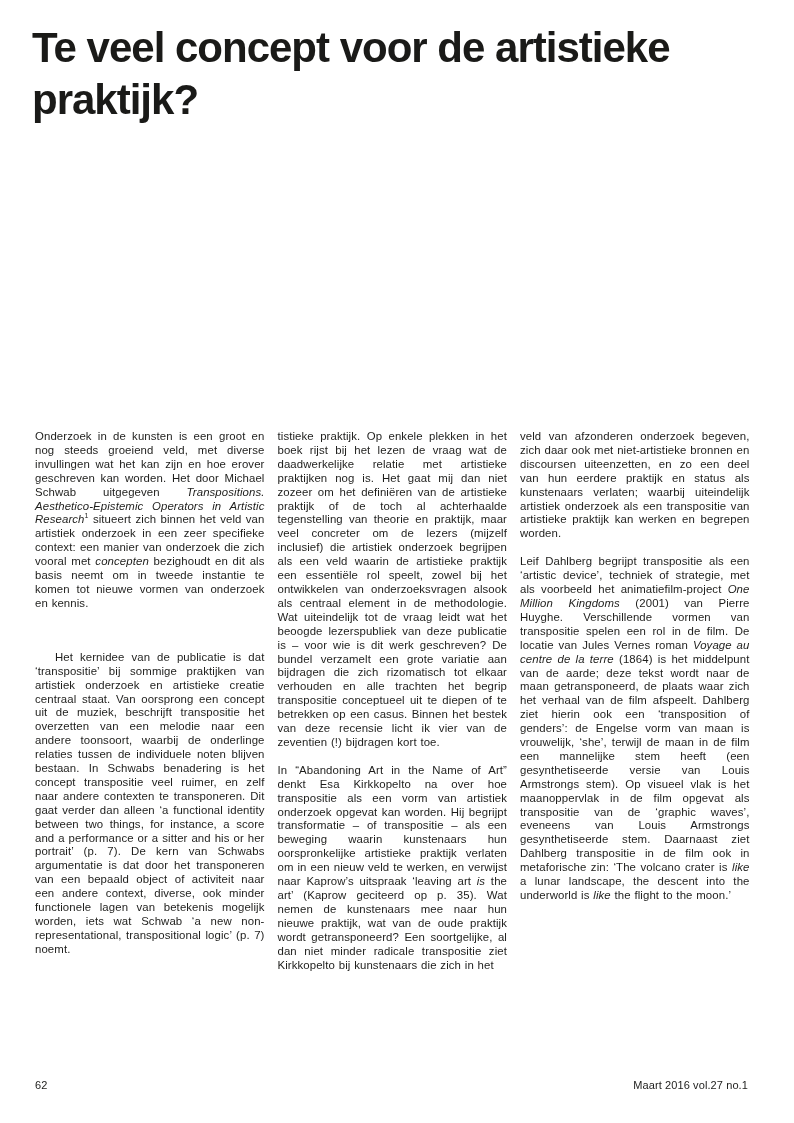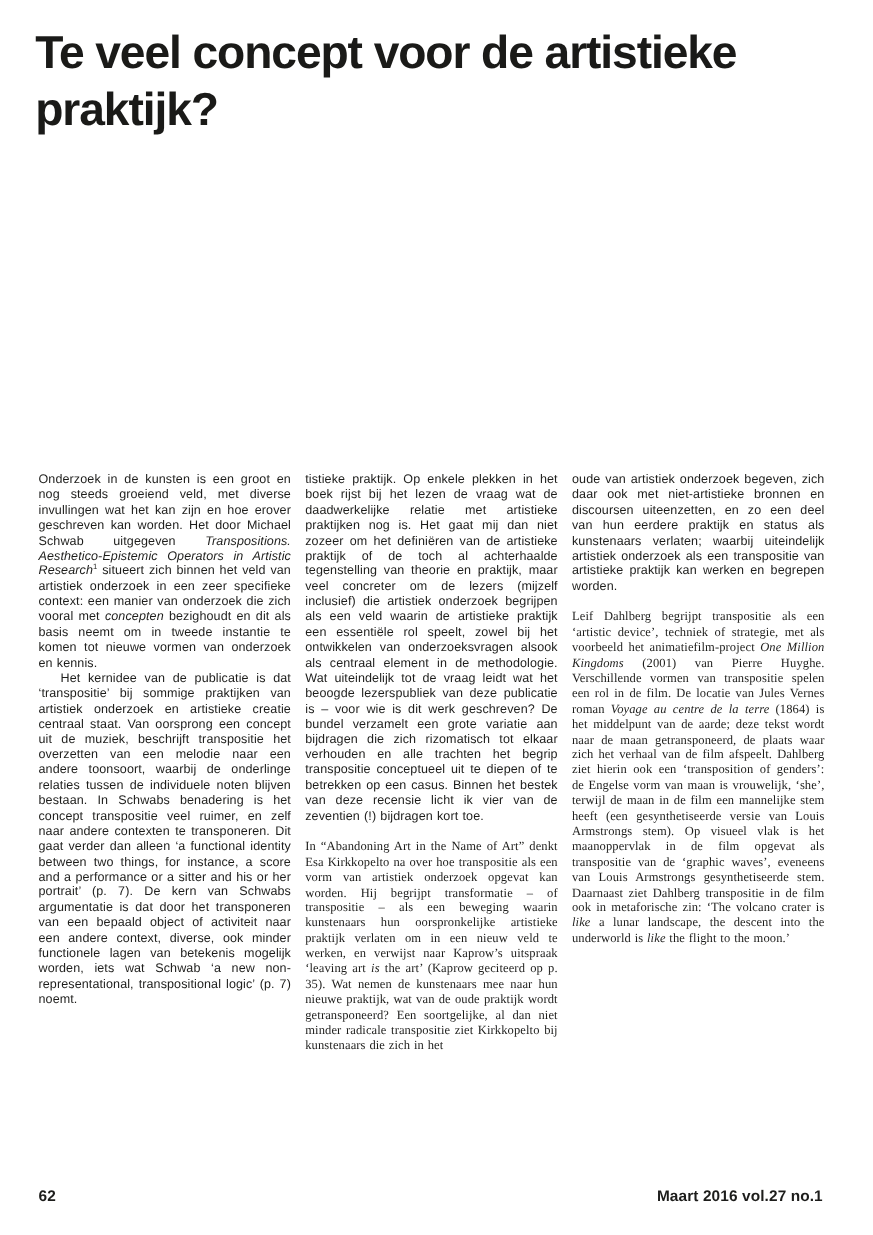--- a/index.html
+++ b/index.html
@@ -47,38 +47,38 @@
     font-size: 11.4px;
     line-height: 13.9px;
     text-align: justify;
     letter-spacing: 0.1px;
     word-spacing: 0.5px;
     hyphens: auto;
     -webkit-hyphens: auto;
   }
   .col p.indent {
     text-indent: 20px;
+    margin-top: 40px;
   }
   .col p.gap {
     margin-top: 14px;
-    font-family: Liberation Serif, serif;
   }
   .col p sup {
     font-size: 7px;
     line-height: 0;
   }
   .footer {
     position: absolute;
     left: 35px;
     top: 1079px;
     width: 713px;
     display: flex;
     justify-content: space-between;
-    font-size: 14px;
-    font-weight: 700;
+    font-size: 11px;
+    font-weight: 400;
     letter-spacing: 0.1px;
   }
 </style>
 </head>
 <body>
 
 <div class="page">
 
   <h1 class="title">Te veel concept voor de artistieke praktijk?</h1>
 
@@ -88,21 +88,21 @@
       <p>Onderzoek in de kunsten is een groot en nog steeds groeiend veld, met diverse invullingen wat het kan zijn en hoe erover geschreven kan worden. Het door Michael Schwab uitgegeven <i>Transpositions. Aesthetico-Epistemic Operators in Artistic Research</i><sup>1</sup> situeert zich binnen het veld van artistiek onderzoek in een zeer specifieke context: een manier van onderzoek die zich vooral met <i>concepten</i> bezighoudt en dit als basis neemt om in tweede instantie te komen tot nieuwe vormen van onderzoek en kennis.</p>
       <p class="indent">Het kernidee van de publicatie is dat ‘transpositie’ bij sommige praktijken van artistiek onderzoek en artistieke creatie centraal staat. Van oorsprong een concept uit de muziek, beschrijft transpositie het overzetten van een melodie naar een andere toonsoort, waarbij de onderlinge relaties tussen de individuele noten blijven bestaan. In Schwabs benadering is het concept transpositie veel ruimer, en zelf naar andere contexten te transponeren. Dit gaat verder dan alleen ‘a functional identity between two things, for instance, a score and a performance or a sitter and his or her portrait’ (p. 7). De kern van Schwabs argumentatie is dat door het transponeren van een bepaald object of activiteit naar een andere context, diverse, ook minder functionele lagen van betekenis mogelijk worden, iets wat Schwab ‘a new non-representational, transpositional logic’ (p. 7) noemt.</p>
     </div>
 
     <div class="col">
       <p>tistieke praktijk. Op enkele plekken in het boek rijst bij het lezen de vraag wat de daadwerkelijke relatie met artistieke praktijken nog is. Het gaat mij dan niet zozeer om het definiëren van de artistieke praktijk of de toch al achterhaalde tegenstelling van theorie en praktijk, maar veel concreter om de lezers (mijzelf inclusief) die artistiek onderzoek begrijpen als een veld waarin de artistieke praktijk een essentiële rol speelt, zowel bij het ontwikkelen van onderzoeksvragen alsook als centraal element in de methodologie. Wat uiteindelijk tot de vraag leidt wat het beoogde lezerspubliek van deze publicatie is – voor wie is dit werk geschreven? De bundel verzamelt een grote variatie aan bijdragen die zich rizomatisch tot elkaar verhouden en alle trachten het begrip transpositie conceptueel uit te diepen of te betrekken op een casus. Binnen het bestek van deze recensie licht ik vier van de zeventien (!) bijdragen kort toe.</p>
       <p class="gap">In “Abandoning Art in the Name of Art” denkt Esa Kirkkopelto na over hoe transpositie als een vorm van artistiek onderzoek opgevat kan worden. Hij begrijpt transformatie – of transpositie – als een beweging waarin kunstenaars hun oorspronkelijke artistieke praktijk verlaten om in een nieuw veld te werken, en verwijst naar Kaprow’s uitspraak ‘leaving art <i>is</i> the art’ (Kaprow geciteerd op p. 35). Wat nemen de kunstenaars mee naar hun nieuwe praktijk, wat van de oude praktijk wordt getransponeerd? Een soortgelijke, al dan niet minder radicale transpositie ziet Kirkkopelto bij kunstenaars die zich in het</p>
     </div>
 
     <div class="col">
-      <p>oude van artistiek onderzoek begeven, zich daar ook met niet-artistieke bronnen en discoursen uiteenzetten, en zo een deel van hun eerdere praktijk en status als kunstenaars verlaten; waarbij uiteindelijk artistiek onderzoek als een transpositie van artistieke praktijk kan werken en begrepen worden.</p>
+      <p>veld van afzonderen onderzoek begeven, zich daar ook met niet-artistieke bronnen en discoursen uiteenzetten, en zo een deel van hun eerdere praktijk en status als kunstenaars verlaten; waarbij uiteindelijk artistiek onderzoek als een transpositie van artistieke praktijk kan werken en begrepen worden.</p>
       <p class="gap">Leif Dahlberg begrijpt transpositie als een ‘artistic device’, techniek of strategie, met als voorbeeld het animatiefilm-project <i>One Million Kingdoms</i> (2001) van Pierre Huyghe. Verschillende vormen van transpositie spelen een rol in de film. De locatie van Jules Vernes roman <i>Voyage au centre de la terre</i> (1864) is het middelpunt van de aarde; deze tekst wordt naar de maan getransponeerd, de plaats waar zich het verhaal van de film afspeelt. Dahlberg ziet hierin ook een ‘transposition of genders’: de Engelse vorm van maan is vrouwelijk, ‘she’, terwijl de maan in de film een mannelijke stem heeft (een gesynthetiseerde versie van Louis Armstrongs stem). Op visueel vlak is het maanoppervlak in de film opgevat als transpositie van de ‘graphic waves’, eveneens van Louis Armstrongs gesynthetiseerde stem. Daarnaast ziet Dahlberg transpositie in de film ook in metaforische zin: ‘The volcano crater is <i>like</i> a lunar landscape, the descent into the underworld is <i>like</i> the flight to the moon.’</p>
     </div>
 
   </div>
 
   <div class="footer">
     <span>62</span>
     <span>Maart 2016 vol.27 no.1</span>
   </div>
 

